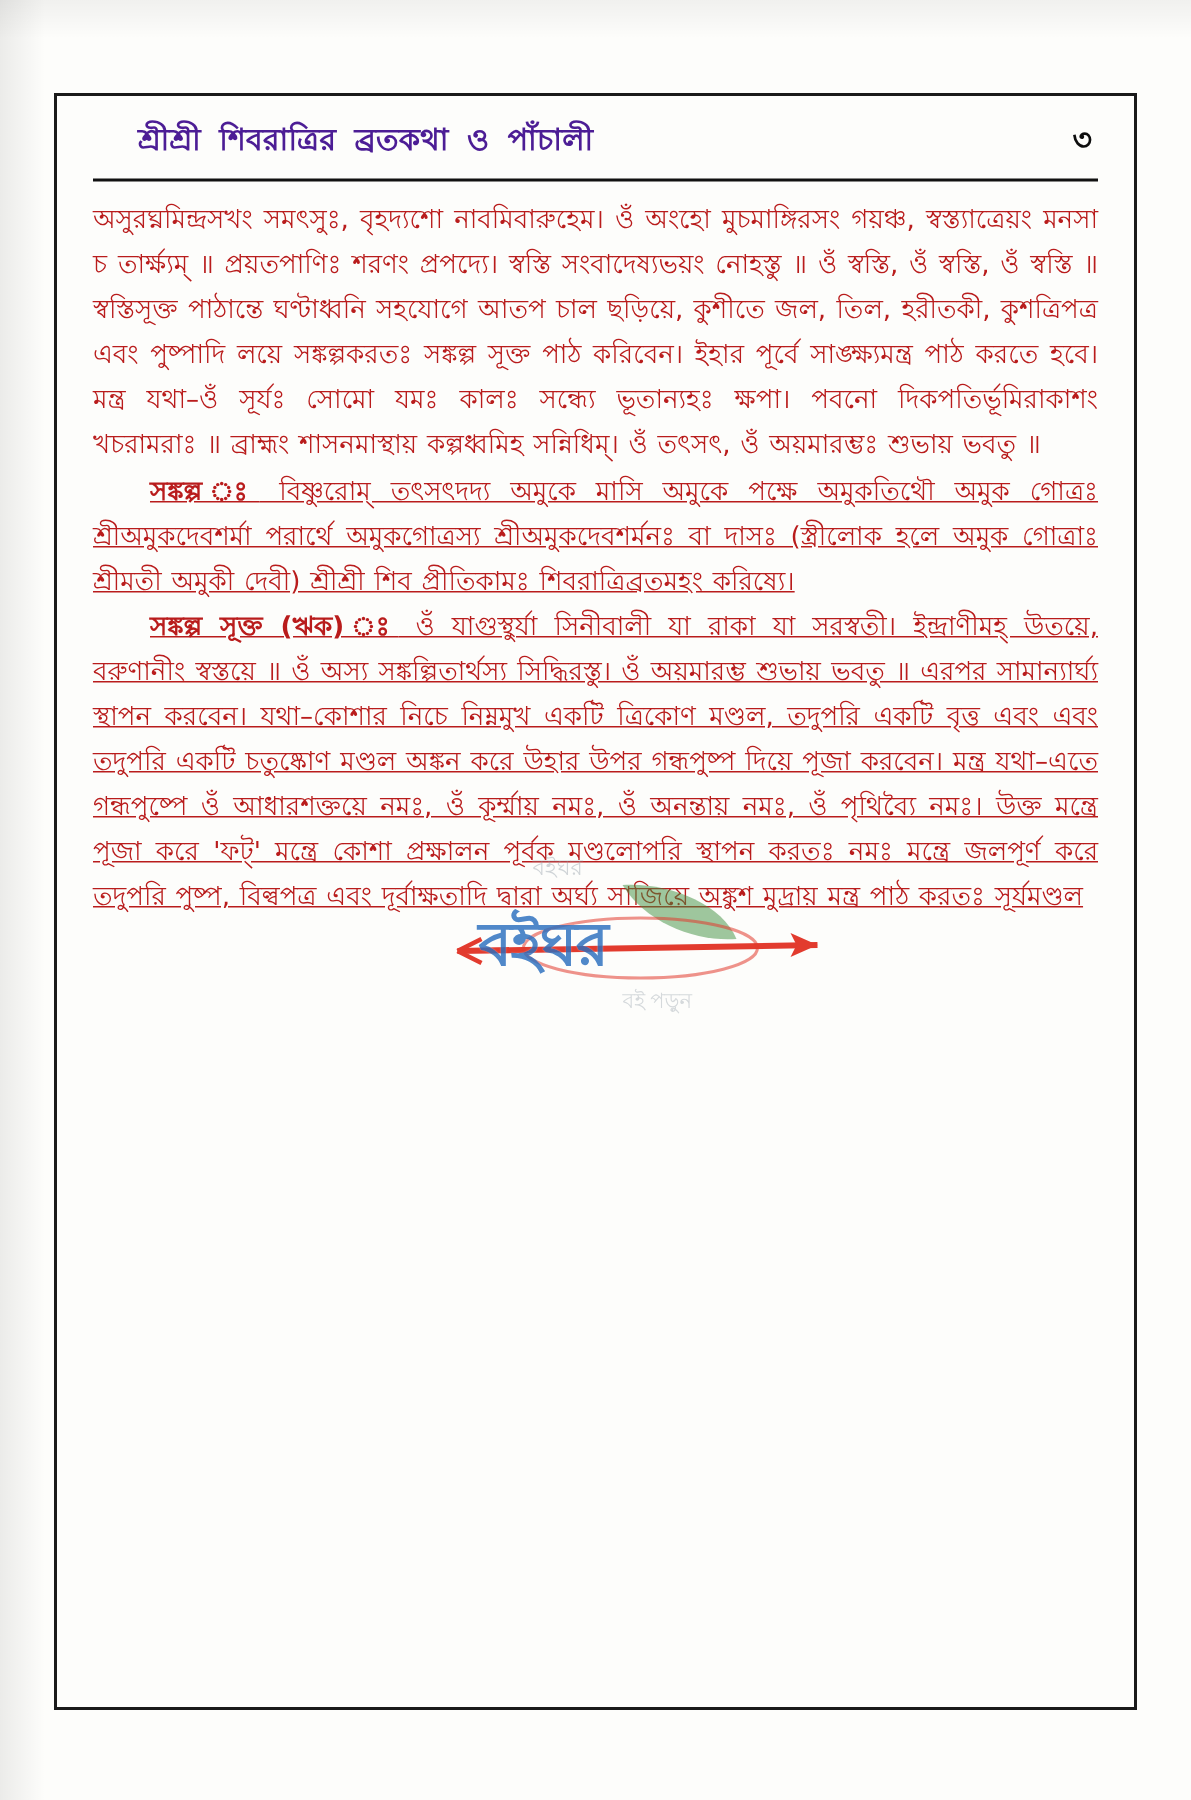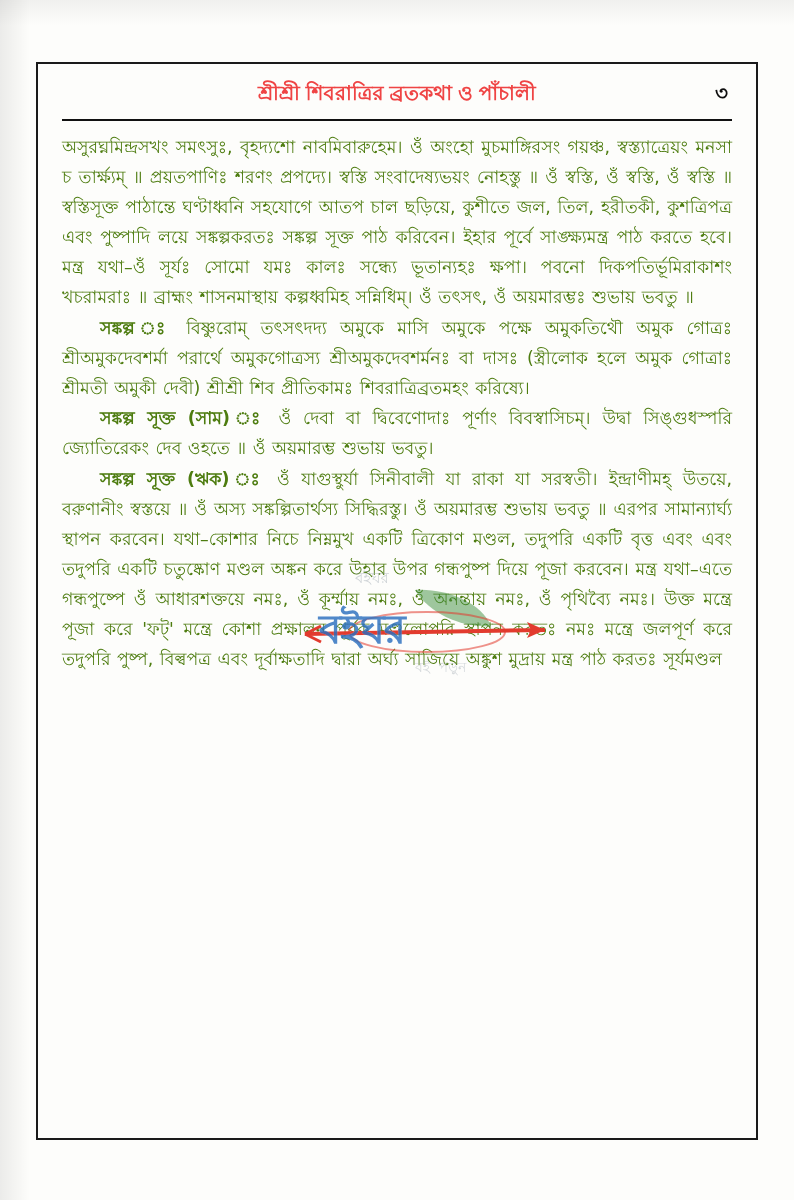--- a/index.html
+++ b/index.html
@@ -42,54 +42,54 @@
   }
   .header {
     display: flex;
     align-items: baseline;
     justify-content: space-between;
     border-bottom: 2px solid #111;
     padding: 0 4px 8px 4px;
     margin-bottom: 12px;
   }
   .header-title {
-    font-family: Liberation Sans, sans-serif;
+    font-family: Liberation Mono, monospace;
     font-size: 20px;
     font-weight: bold;
-    color: #ef4444;
+    color: #4c1d95;
     letter-spacing: 0.2px;
     flex: 1;
-    text-align: center;
     padding-left: 26px;
   }
   .header-page-number {
     font-family: "DejaVu Sans", "Liberation Sans", sans-serif;
     font-size: 20px;
     font-weight: bold;
     color: #0d0d0d;
     min-width: 26px;
     text-align: right;
   }
   .body-text {
     font-family: "DejaVu Sans", "Liberation Sans", sans-serif;
     font-size: 17.4px;
     line-height: 1.72;
-    color: #4d7c0f;
+    color: #b91c1c;
     text-align: justify;
     text-justify: inter-word;
     word-spacing: 1px;
   }
   .para {
     margin: 0 0 0 0;
   }
   .para + .para {
     margin-top: 1px;
   }
   .indent {
     text-indent: 38px;
+    text-decoration: underline;
   }
   .lead {
     font-weight: bold;
   }
   
   .watermark {
     position: absolute;
     left: 0;
     top: 12px;
     width: 100%;
@@ -121,21 +121,21 @@
     top: 14px;
     font-family: "DejaVu Sans", "Liberation Sans", sans-serif;
     font-size: 15px;
     color: #9aa4ad;
     opacity: 0.45;
   }
   .wm-ghost2 {
     position: absolute;
     left: 120px;
     top: 104px;
-    font-family: Liberation Mono, monospace;
+    font-family: Liberation Serif, serif;
     font-size: 14px;
     color: #9aa4ad;
     opacity: 0.4;
   }
   .wm-svg {
     position: absolute;
     left: 0;
     top: 20px;
   }
   .shadow-left {
@@ -164,21 +164,20 @@
     <div class="header">
       <div class="header-title">শ্রীশ্রী শিবরাত্রির ব্রতকথা ও পাঁচালী</div>
       <div class="header-page-number">৩</div>
     </div>
 
     <div class="body-text">
       <p class="para">অসুরঘ্নমিন্দ্রসখং সমৎসুঃ, বৃহদ্যশো নাবমিবারুহেম। ওঁ অংহো মুচমাঙ্গিরসং গয়ঞ্চ, স্বস্ত্যাত্রেয়ং মনসা চ তার্ক্ষ্যম্ ॥ প্রয়তপাণিঃ শরণং প্রপদ্যে। স্বস্তি সংবাদেষ্যভয়ং নোহস্তু ॥ ওঁ স্বস্তি, ওঁ স্বস্তি, ওঁ স্বস্তি ॥ স্বস্তিসূক্ত পাঠান্তে ঘণ্টাধ্বনি সহযোগে আতপ চাল ছড়িয়ে, কুশীতে জল, তিল, হরীতকী, কুশত্রিপত্র এবং পুষ্পাদি লয়ে সঙ্কল্পকরতঃ সঙ্কল্প সূক্ত পাঠ করিবেন। ইহার পূর্বে সাঙ্ক্ষ্যমন্ত্র পাঠ করতে হবে। মন্ত্র যথা–ওঁ সূর্যঃ সোমো যমঃ কালঃ সন্ধ্যে ভূতান্যহঃ ক্ষপা। পবনো দিকপতির্ভূমিরাকাশং খচরামরাঃ ॥ ব্রাহ্মং শাসনমাস্থায় কল্পধ্বমিহ সন্নিধিম্। ওঁ তৎসৎ, ওঁ অয়মারম্ভঃ শুভায় ভবতু ॥</p>
 
       <p class="para indent"><span class="lead">সঙ্কল্প ঃ</span><span> বিষ্ণুরোম্ তৎসৎদদ্য অমুকে মাসি অমুকে পক্ষে অমুকতিথৌ অমুক গোত্রঃ শ্রীঅমুকদেবশর্মা পরার্থে অমুকগোত্রস্য শ্রীঅমুকদেবশর্মনঃ বা দাসঃ (স্ত্রীলোক হলে অমুক গোত্রাঃ শ্রীমতী অমুকী দেবী) শ্রীশ্রী শিব প্রীতিকামঃ শিবরাত্রিব্রতমহং করিষ্যে।</span></p>
 
-      <p class="para indent"><span class="lead">সঙ্কল্প সূক্ত (সাম) ঃ</span><span> ওঁ দেবা বা দ্বিবেণোদাঃ পূর্ণাং বিবস্বাসিচম্। উদ্বা সিঙ্গুধস্পরি জ্যোতিরেকং দেব ওহতে ॥ ওঁ অয়মারম্ভ শুভায় ভবতু।</span></p>
 
 
       <p class="para indent"><span class="lead">সঙ্কল্প সূক্ত (ঋক) ঃ</span><span> ওঁ যাগুস্থুর্যা সিনীবালী যা রাকা যা সরস্বতী। ইন্দ্রাণীমহ্ উতয়ে, বরুণানীং স্বস্তয়ে ॥ ওঁ অস্য সঙ্কল্পিতার্থস্য সিদ্ধিরস্তু। ওঁ অয়মারম্ভ শুভায় ভবতু ॥ এরপর সামান্যার্ঘ্য স্থাপন করবেন। যথা–কোশার নিচে নিম্নমুখ একটি ত্রিকোণ মণ্ডল, তদুপরি একটি বৃত্ত এবং এবং তদুপরি একটি চতুষ্কোণ মণ্ডল অঙ্কন করে উহার উপর গন্ধপুষ্প দিয়ে পূজা করবেন। মন্ত্র যথা–এতে গন্ধপুষ্পে ওঁ আধারশক্তয়ে নমঃ, ওঁ কূর্ম্মায় নমঃ, ওঁ অনন্তায় নমঃ, ওঁ পৃথিব্যৈ নমঃ। উক্ত মন্ত্রে পূজা করে 'ফট্' মন্ত্রে কোশা প্রক্ষালন পূর্বক মণ্ডলোপরি স্থাপন করতঃ নমঃ মন্ত্রে জলপূর্ণ করে তদুপরি পুষ্প, বিল্বপত্র এবং দূর্বাক্ষতাদি দ্বারা অর্ঘ্য সাজিয়ে অঙ্কুশ মুদ্রায় মন্ত্র পাঠ করতঃ সূর্যমণ্ডল</span></p>
     </div>
   </div>
 
   <div class="watermark">
     <div class="wm-group">
       <div class="wm-ghost">বইঘর</div>
       <svg class="wm-svg" width="260" height="110" viewBox="0 0 260 110">

